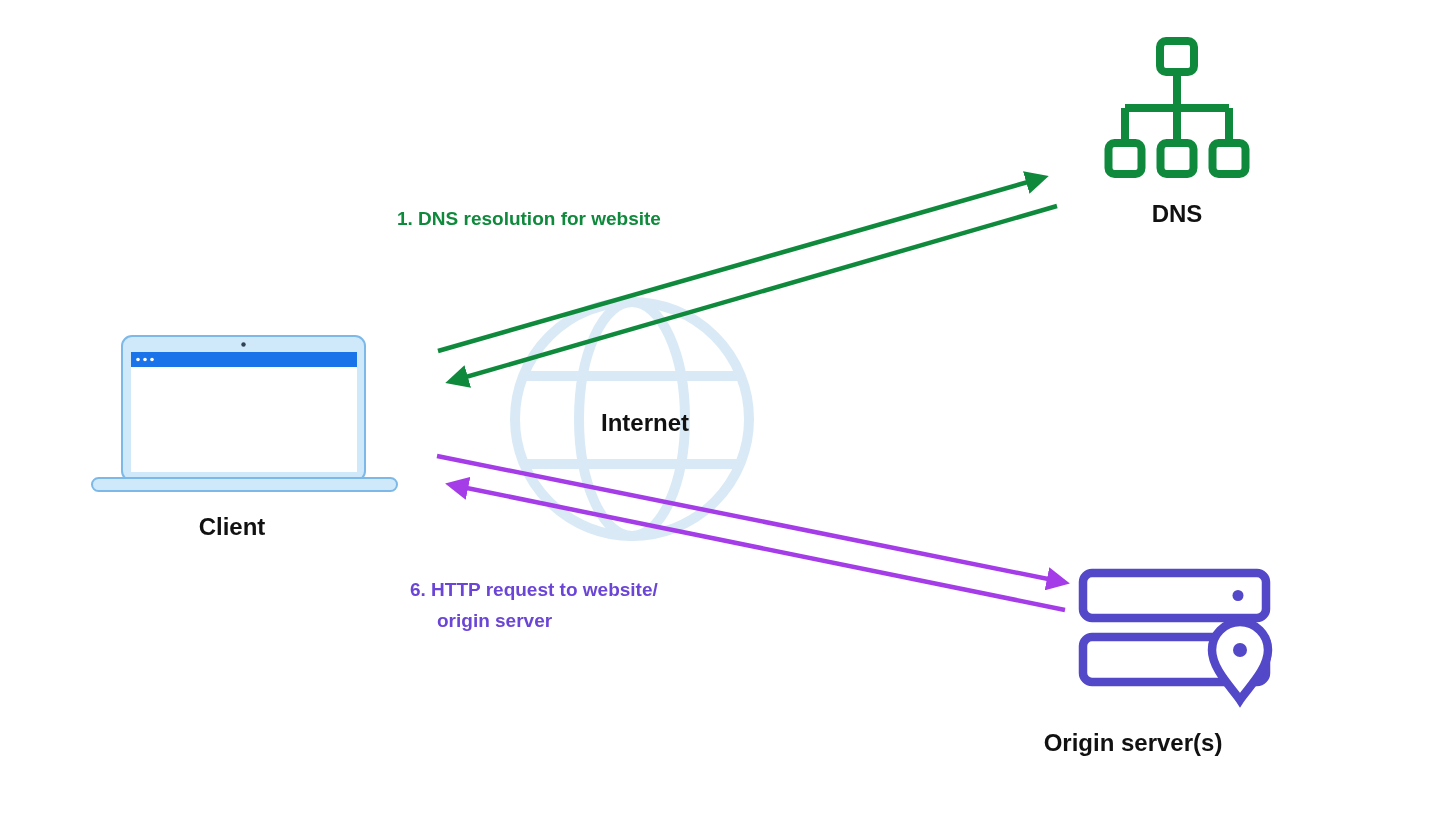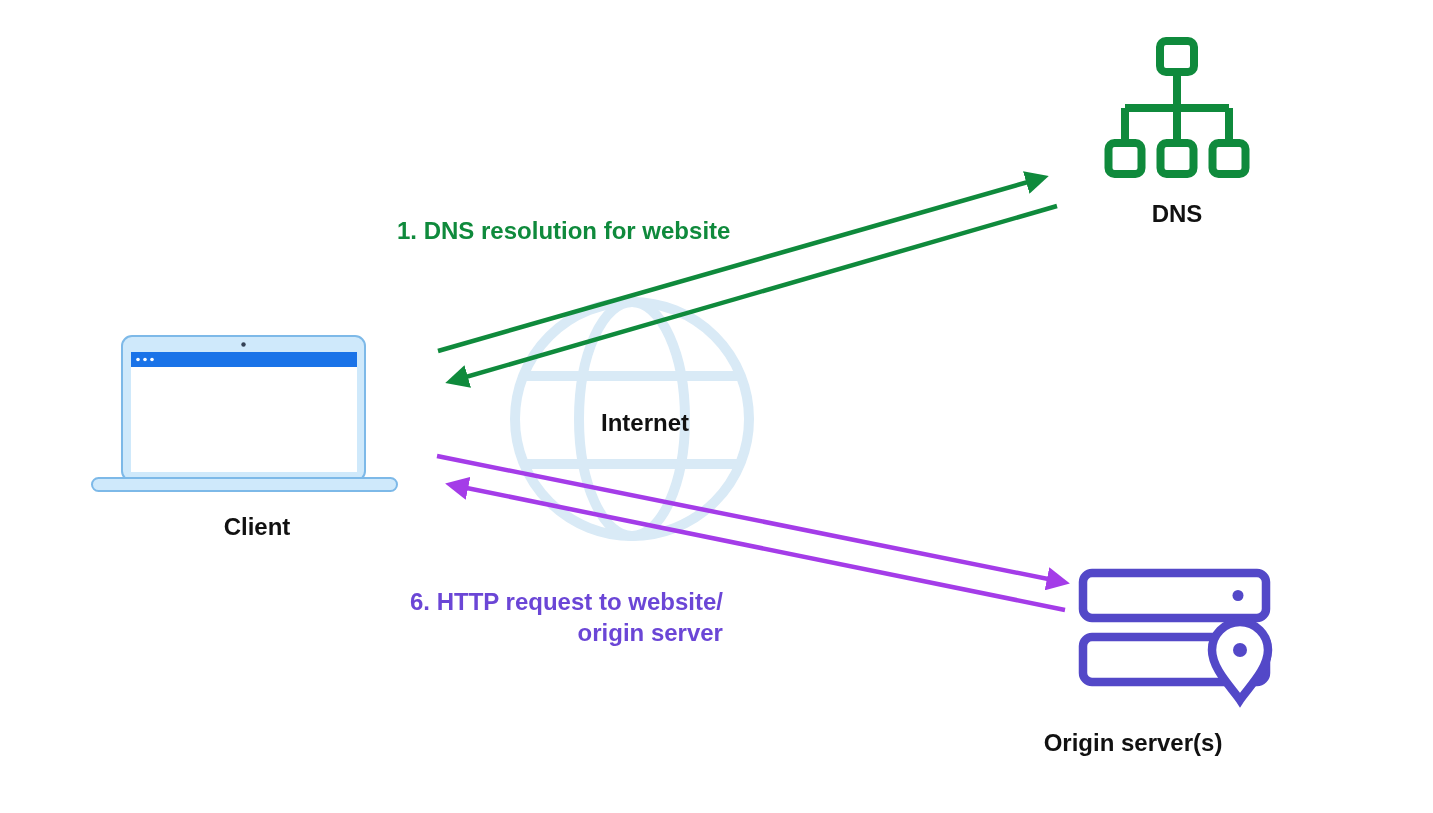--- a/index.html
+++ b/index.html
@@ -22,24 +22,24 @@
     overflow:hidden;
     font-family:"Liberation Sans", sans-serif;
   }
   .art{position:absolute;left:0;top:0;width:1433px;height:813px;display:block;}
 
   .label{position:absolute;white-space:nowrap;}
   .node-label{
     transform:translate(-50%,-50%);
     font-size:24px;font-weight:700;color:var(--text);
   }
-  .flow-label{font-size:24px;font-weight:700;line-height:31px;margin-top:12px;}
+  .flow-label{font-size:19px;font-weight:700;line-height:31px;}
   .flow-label.green{color:var(--green);}
   .flow-label.purple{color:var(--purple-text);}
-  .flow-label .line2{display:block;padding-left:27px;text-align:right;}
+  .flow-label .line2{display:block;padding-left:27px;}
 
   
   .globe-stroke{stroke:var(--globe);stroke-width:10;fill:none;}
   .green-line{stroke:var(--green);stroke-width:4.5;fill:none;}
   .green-fill{fill:var(--green);}
   .purple-line{stroke:var(--purple-arrow);stroke-width:4.5;fill:none;}
   .purple-fill{fill:var(--purple-arrow);}
   .dns-stroke{stroke:var(--green);stroke-width:8;fill:#ffffff;}
   .dns-wire{stroke:var(--green);stroke-width:8;fill:none;}
   .srv-stroke{stroke:var(--indigo);stroke-width:8.5;fill:#ffffff;}
@@ -111,21 +111,21 @@
     </g>
   </svg>
 
   <div class="label flow-label green" style="left:397px;top:203px;">1. DNS resolution for website</div>
 
   <div class="label flow-label purple" style="left:410px;top:574px;">
     <span class="line1">6. HTTP request to website/</span>
     <span class="line2">origin server</span>
   </div>
 
-  <div class="label node-label" style="left:257px;top:527px;">Client</div>
+  <div class="label node-label" style="left:232px;top:527px;">Client</div>
 
   <div class="label node-label" style="left:645px;top:423px;">Internet</div>
 
   <div class="label node-label" style="left:1177px;top:214px;">DNS</div>
 
   <div class="label node-label" style="left:1133px;top:743px;">Origin server(s)</div>
 
 </div>
 
 </body></html>

